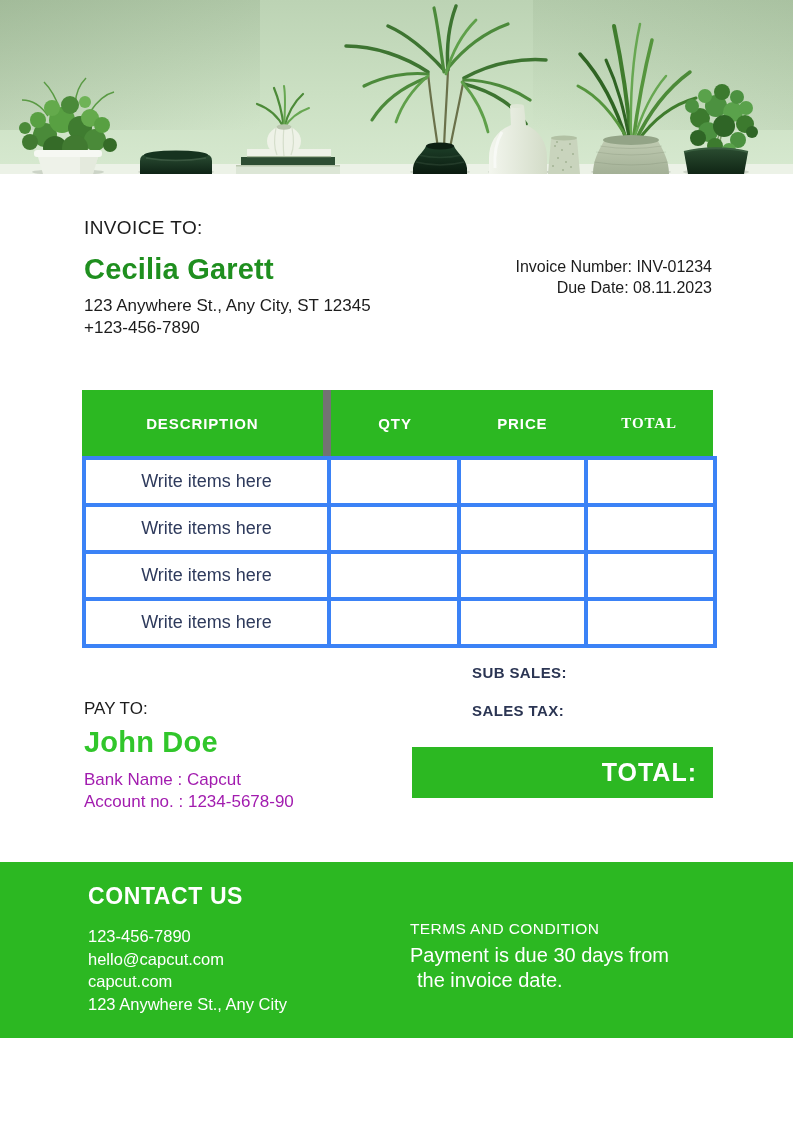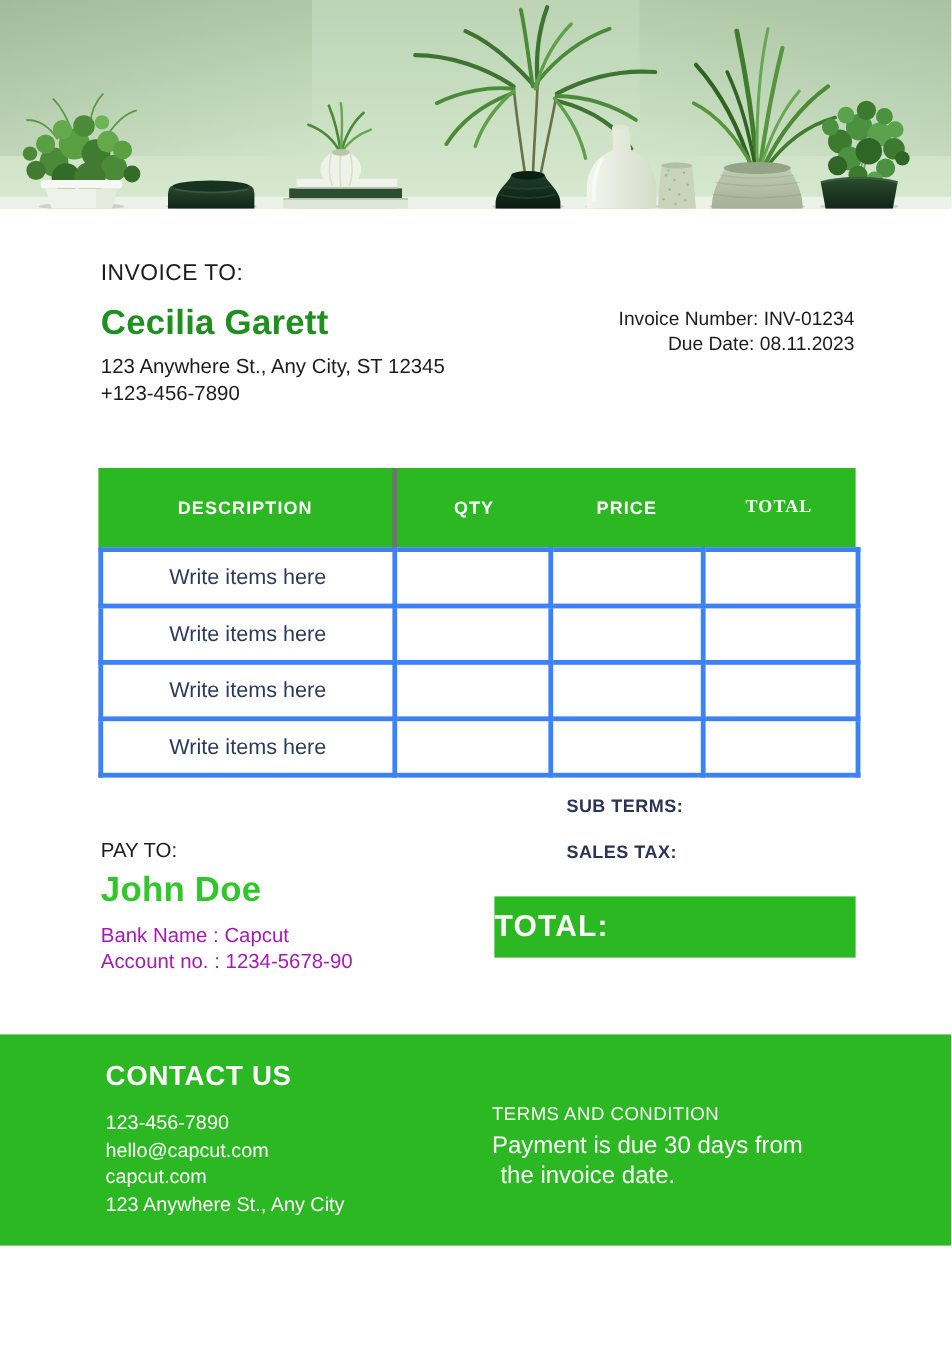--- a/index.html
+++ b/index.html
@@ -14,34 +14,34 @@
   .invoice-to{position:absolute;left:84px;top:217px;}
   .invoice-to .label{font-size:19px;letter-spacing:.4px;color:#1c1c1c;}
   .invoice-to .name{margin-top:14px;font-size:29px;font-weight:700;color:#1f8f1f;letter-spacing:.2px;}
   .invoice-to .addr{margin-top:9px;font-size:17px;line-height:22px;color:#1c1c1c;}
   
   .meta{position:absolute;right:81px;top:257px;text-align:right;font-size:16px;line-height:20.5px;color:#1c1c1c;}
   
   .items{position:absolute;left:82px;top:390px;width:631px;}
   .thead{display:flex;height:66px;background:#2cb822;color:#ffffff;font-weight:700;font-size:15px;letter-spacing:.9px;}
   .thead .hcell{display:flex;align-items:center;justify-content:center;box-sizing:border-box;}
-  .hc1{width:251px;border-right:4px solid #737373;}
+  .hc1{width:251px;border-right:8px solid #737373;}
   .hc2{width:130px;}
   .hc3{width:127px;}
   .hc4{width:129px;font-family:Liberation Serif, serif;}
   table.grid{border-collapse:collapse;table-layout:fixed;width:631px;}
   table.grid td{border:4px solid #3b82f6;height:43px;vertical-align:middle;padding:0;text-align:center;}
   td.desc{text-align:center;font-size:18px;color:#2e3a5c;}
   
   .sum-label{position:absolute;font-size:15px;font-weight:700;color:#2b3553;letter-spacing:.4px;}
   .sub-total{left:472px;top:664px;}
   .sales-tax{left:472px;top:702px;}
   .total-bar{
     position:absolute;left:412px;top:747px;width:301px;height:51px;background:#2cb822;
-    display:flex;align-items:center;box-sizing:border-box;padding-right:16px;
+    display:flex;align-items:center;justify-content:flex-end;box-sizing:border-box;padding-right:16px;
     color:#ffffff;font-size:25px;font-weight:700;letter-spacing:1px;
   }
   
   .pay-to{position:absolute;left:84px;top:699px;}
   .pay-to .label{font-size:17px;color:#1c1c1c;}
   .pay-to .name{margin-top:7px;font-size:29px;font-weight:700;color:#31c62b;letter-spacing:.2px;}
   .pay-to .bank{margin-top:10px;font-size:17px;line-height:22px;color:#a21caf;}
   
   .footer{position:absolute;left:0;top:862px;width:793px;height:176px;background:#2cb822;color:#ffffff;}
   .footer .contact-title{position:absolute;left:88px;top:21px;font-size:23px;font-weight:700;letter-spacing:.6px;}
@@ -325,21 +325,21 @@
         <tr>
           <td class="desc">Write items here</td>
           <td></td>
           <td></td>
           <td></td>
         </tr>
       </tbody>
     </table>
   </div>
 
-  <div class="sum-label sub-total">SUB TERMS:</div>
+  <div class="sum-label sub-total">SUB SALES:</div>
   <div class="sum-label sales-tax">SALES TAX:</div>
   <div class="total-bar">
     <span>TOTAL:</span>
   </div>
 
   <div class="pay-to">
     <div class="label">PAY TO:</div>
     <div class="name">John Doe</div>
     <div class="bank">
       <div>Bank Name : Capcut</div>

